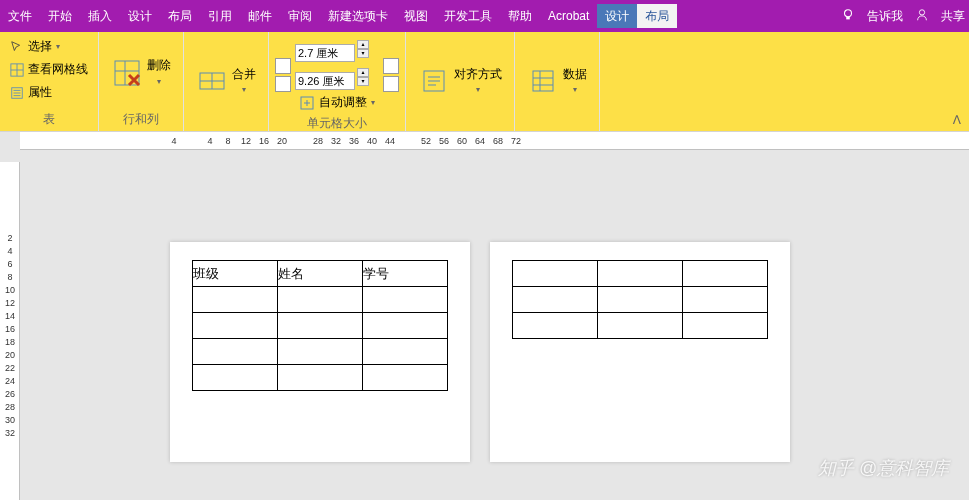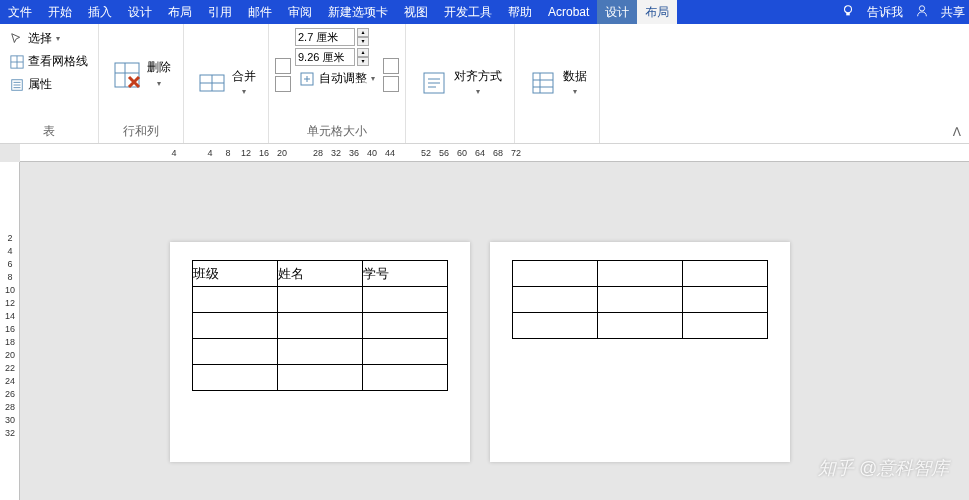--- a/index.html
+++ b/index.html
@@ -1,41 +1,41 @@
 <!DOCTYPE html>
 <html><head>
 <meta charset="utf-8">
 <style>
 * { box-sizing: border-box; margin: 0; padding: 0; }
 body { font-family: "Microsoft YaHei", "SimSun", sans-serif; font-size: 12px; background: #e6e6e6; width: 969px; height: 500px; overflow: hidden; position: relative; }
-.titlebar { background: #1d4ed8; color: #fff; height: 24px; display: flex; align-items: center; }
+.titlebar { background: #a21caf; color: #fff; height: 32px; display: flex; align-items: center; }
 .tabs { display: flex; height: 24px; align-items: stretch; }
 .tab { padding: 0 8px; display: flex; align-items: center; color: #fff; cursor: pointer; white-space: nowrap; }
 .tab.active { background: #f3f3f3; color: #2b579a; }
 .tab.context { background: #4a78b8; }
 .title-right { margin-left: auto; display: flex; align-items: center; gap: 12px; padding-right: 4px; }
 .title-right .icon { width: 14px; height: 14px; }
-.ribbon { background: #ffffff; height: 120px; display: flex; border-bottom: 1px solid #d4d4d4; position: relative; }
+.ribbon { background: #fde047; height: 100px; display: flex; border-bottom: 1px solid #d4d4d4; position: relative; }
 .group { display: flex; flex-direction: column; border-right: 1px solid #e1e1e1; padding: 4px 6px 0 6px; }
 .group-body { flex: 1; display: flex; gap: 4px; }
 .group-label { text-align: center; color: #666; font-size: 12px; padding: 2px 0 3px 0; }
 .col { display: flex; flex-direction: column; gap: 2px; }
 .btn-small { display: flex; align-items: center; gap: 4px; padding: 2px 4px; cursor: pointer; white-space: nowrap; }
 .btn-big { display: flex; align-items: center; justify-content: flex-start; gap: 4px; padding: 4px 6px; cursor: pointer; min-width: 44px; }
 .btn-big .label { text-align: center; line-height: 1.2; }
 .icon { display: inline-block; }
 .icon-cursor { width: 14px; height: 14px; }
 .icon-grid { width: 14px; height: 14px; }
 .icon-props { width: 14px; height: 14px; }
 .icon-draw { width: 14px; height: 14px; }
 .icon-eraser { width: 14px; height: 14px; }
 .icon-big { width: 32px; height: 32px; }
 .dropdown-arrow { font-size: 8px; color: #666; }
 .spinner { display: flex; align-items: center; gap: 2px; }
-.spinner input { width: 60px; height: 18px; font-size: 11px; padding: 0 2px; border: 1px solid #ababab; background: #fff; }
+.spinner input { width: 60px; height: 18px; font-size: 11px; padding: 0 2px; border: 1px solid #ababab; background: #fff; margin-top: 8px; }
 .spinner .spin-btns { display: flex; flex-direction: column; }
 .spinner .spin-btns div { width: 12px; height: 9px; border: 1px solid #ababab; background: #f0f0f0; font-size: 6px; text-align: center; line-height: 7px; cursor: pointer; }
 .collapse { position: absolute; right: 8px; bottom: 4px; color: #666; cursor: pointer; }
 .ruler-h { background: #fff; height: 18px; border-bottom: 1px solid #c0c0c0; position: relative; margin-left: 20px; }
 .ruler-h-inner { position: absolute; left: 145px; top: 0; height: 18px; display: flex; align-items: center; }
 .ruler-tick { font-size: 9px; color: #333; width: 18px; text-align: center; }
 .ruler-v { position: absolute; left: 0; top: 162px; width: 20px; background: #fff; border-right: 1px solid #c0c0c0; height: 338px; }
 .ruler-v-inner { position: absolute; top: 70px; left: 0; width: 20px; }
 .ruler-v .ruler-tick { height: 13px; width: 20px; line-height: 13px; font-size: 9px; writing-mode: horizontal-tb; }
 .canvas { position: absolute; left: 20px; top: 162px; right: 0; bottom: 0; background: #e6e6e6; overflow: hidden; }

